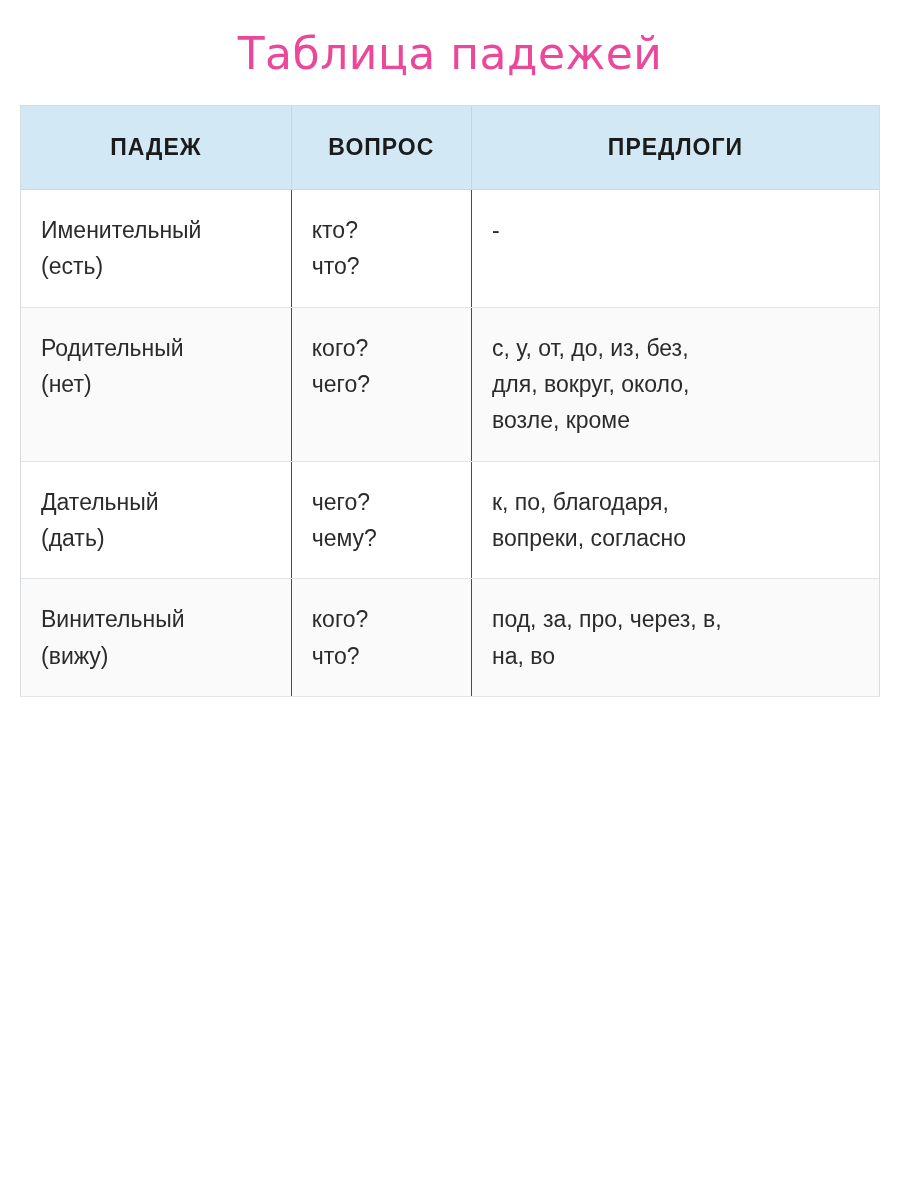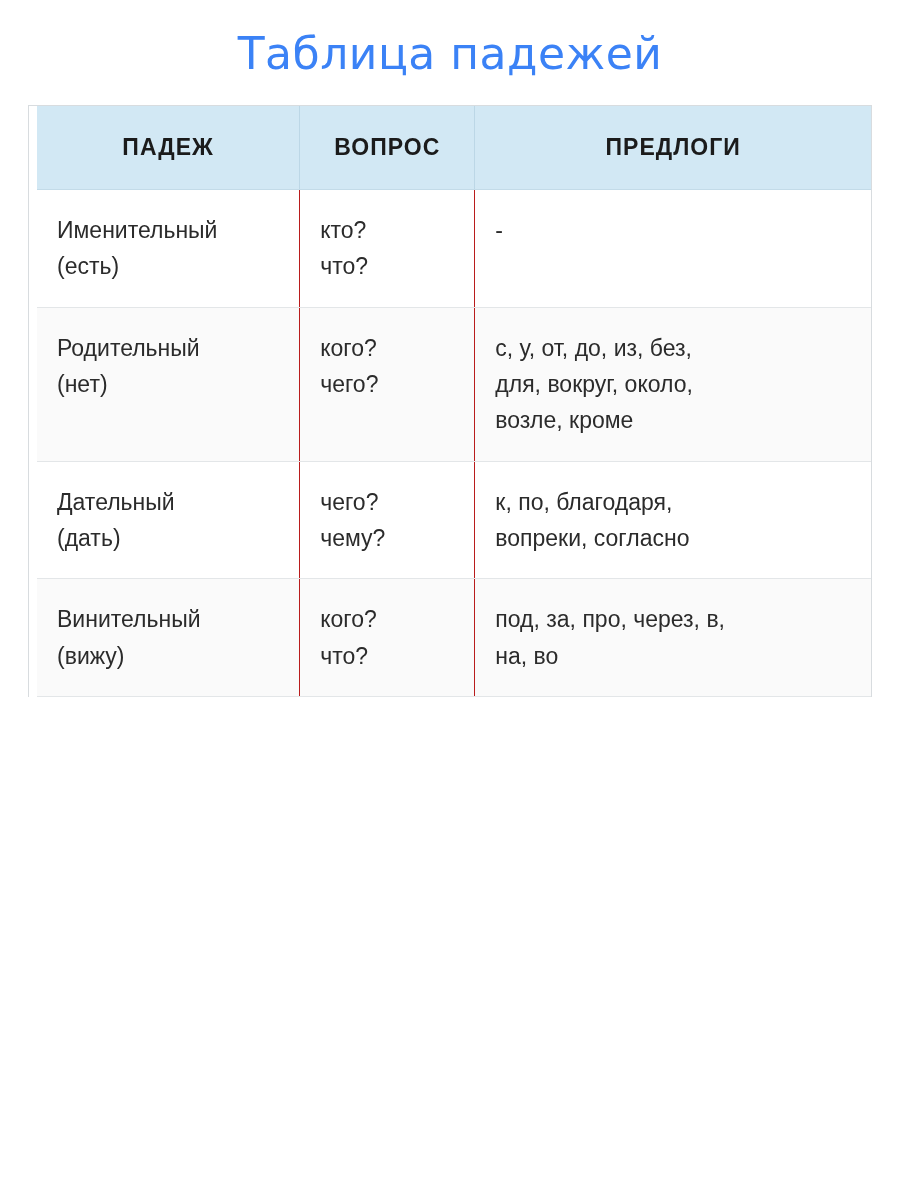--- a/index.html
+++ b/index.html
@@ -15,35 +15,34 @@
   }
   .page {
     position: relative;
     width: 900px;
     height: 1200px;
     background: #ffffff;
     box-sizing: border-box;
   }
   .title {
     text-align: center;
-    color: #3b82f6;
+    color: #ec4899;
     font-size: 44px;
     font-weight: normal;
     letter-spacing: 0.5px;
     padding-top: 28px;
     padding-bottom: 26px;
     margin: 0;
     font-family: "DejaVu Sans", sans-serif;
   }
   .table-wrap {
-    margin: 0 28px;
+    margin: 0 20px;
     border: 1px solid #d8dcdf;
     border-bottom: none;
     box-sizing: border-box;
-    padding-left: 8px;
   }
   table.cases {
     width: 100%;
     border-collapse: collapse;
     table-layout: fixed;
   }
   table.cases th {
     background: #d2e8f4;
     color: #1b1b1b;
     font-size: 23px;

